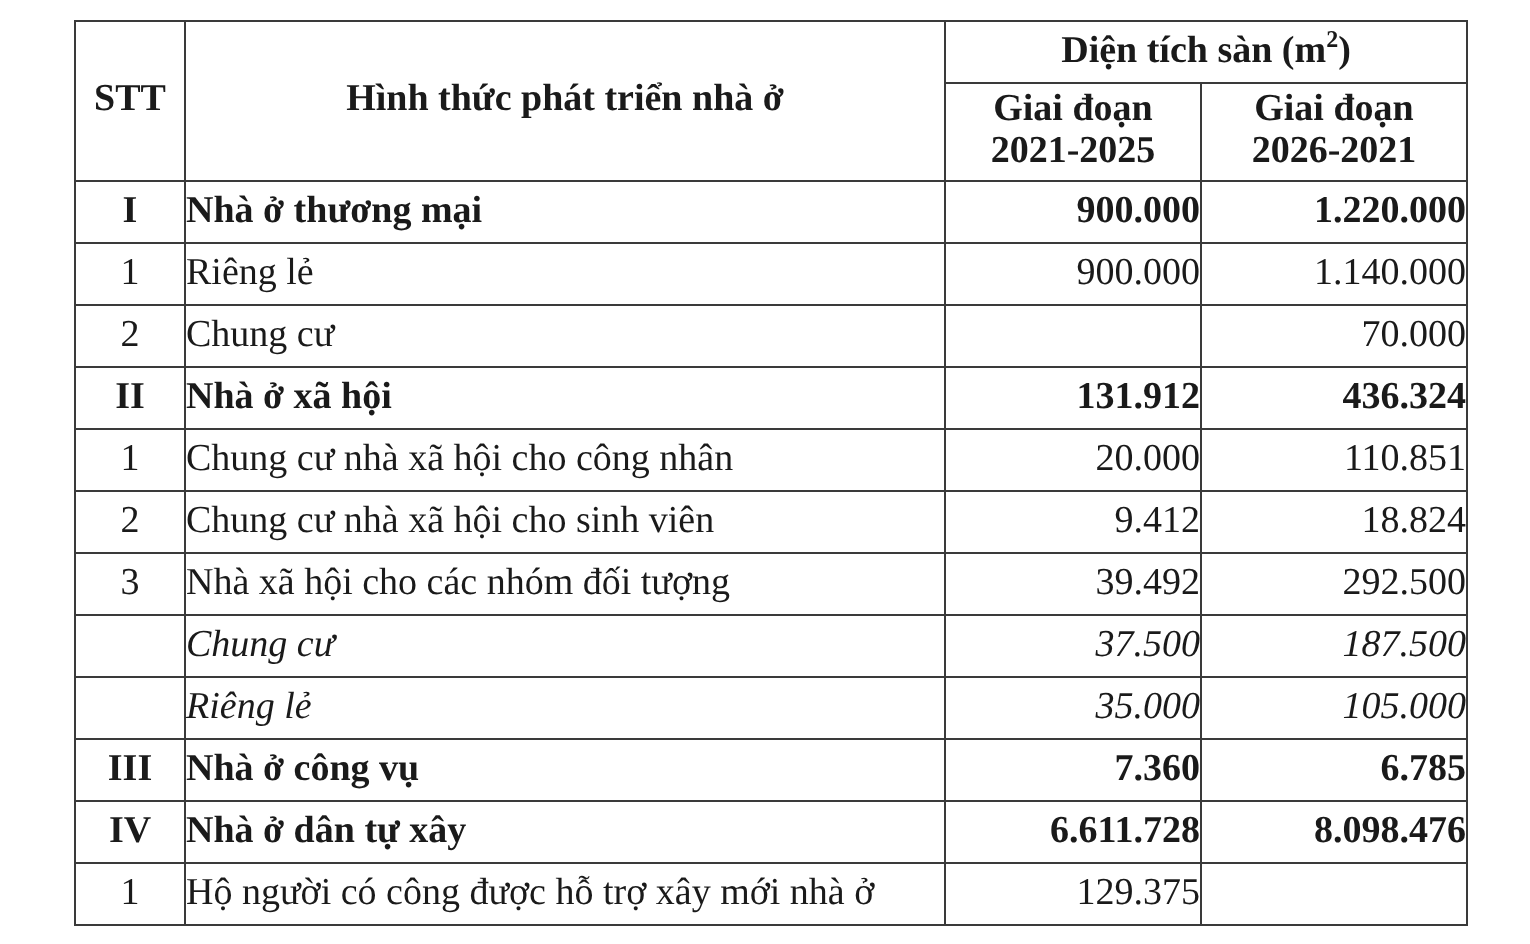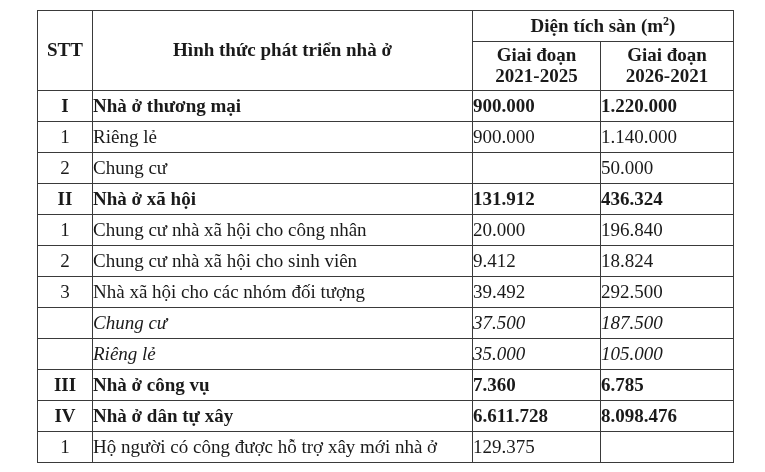--- a/index.html
+++ b/index.html
@@ -7,21 +7,21 @@
          font-family: "Liberation Serif", "DejaVu Serif", serif; color: #1a1a1a; }
   table.t { position: absolute; left: 37px; top: 10px; border-collapse: collapse;
             table-layout: fixed; width: 696px; }
   table.t td, table.t th { border: 1.5px solid #3a3a3a; padding: 0; font-size: 19px; line-height: 1.1; }
   col.c1 { width: 55px; } col.c2 { width: 380px; } col.c3 { width: 128px; } col.c4 { width: 133px; }
   th { font-weight: bold; text-align: center; vertical-align: middle; }
   .hdr-area { height: 31px; }
   .hdr-period { height: 49px; }
   td.stt { text-align: center; }
   td.desc { text-align: left; padding-left: 6px; margin-left: 38px; }
-  td.num { text-align: left; padding-right: 6px; }
+  td.num { text-align: right; padding-right: 6px; }
   tr.r td { height: 30px; }
   tr.bold td { font-weight: bold; }
   tr.ital td.desc, tr.ital td.num { font-style: italic; }
   .sup { font-size: 12px; vertical-align: super; line-height: 0; }
 </style>
 </head>
 <body>
 
 <table class="t">
   <colgroup>
@@ -51,33 +51,33 @@
     <tr class="r">
       <td class="stt">1</td>
       <td class="desc">Riêng lẻ</td>
       <td class="num">900.000</td>
       <td class="num">1.140.000</td>
     </tr>
     <tr class="r">
       <td class="stt">2</td>
       <td class="desc">Chung cư</td>
       <td class="num"></td>
-      <td class="num">50.000</td>
+      <td class="num">70.000</td>
     </tr>
     <tr class="r bold">
       <td class="stt">II</td>
       <td class="desc">Nhà ở xã hội</td>
       <td class="num">131.912</td>
       <td class="num">436.324</td>
     </tr>
     <tr class="r">
       <td class="stt">1</td>
       <td class="desc">Chung cư nhà xã hội cho công nhân</td>
       <td class="num">20.000</td>
-      <td class="num">196.840</td>
+      <td class="num">110.851</td>
     </tr>
     <tr class="r">
       <td class="stt">2</td>
       <td class="desc">Chung cư nhà xã hội cho sinh viên</td>
       <td class="num">9.412</td>
       <td class="num">18.824</td>
     </tr>
     <tr class="r">
       <td class="stt">3</td>
       <td class="desc">Nhà xã hội cho các nhóm đối tượng</td>

